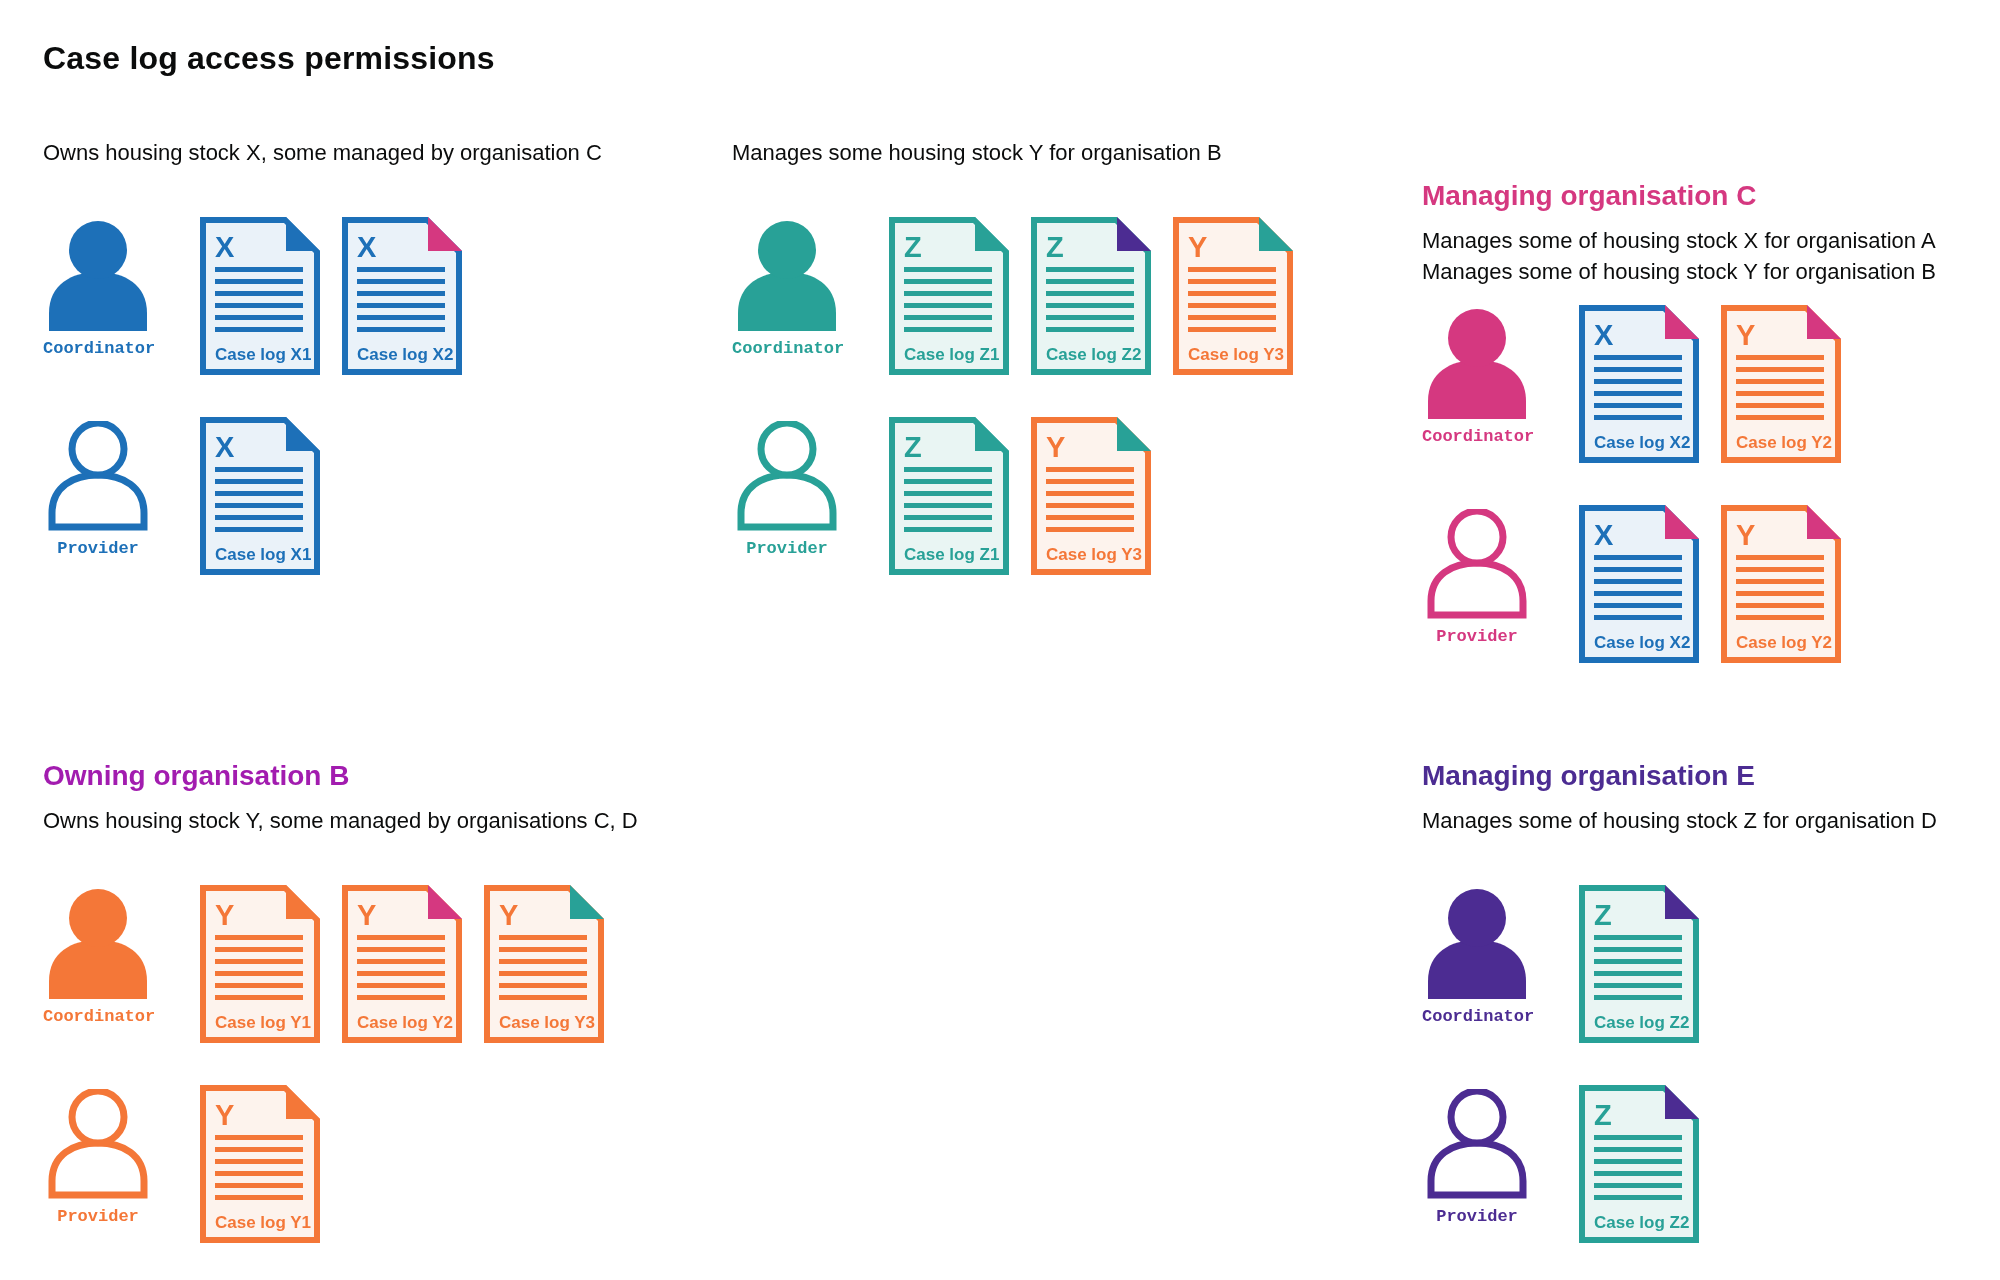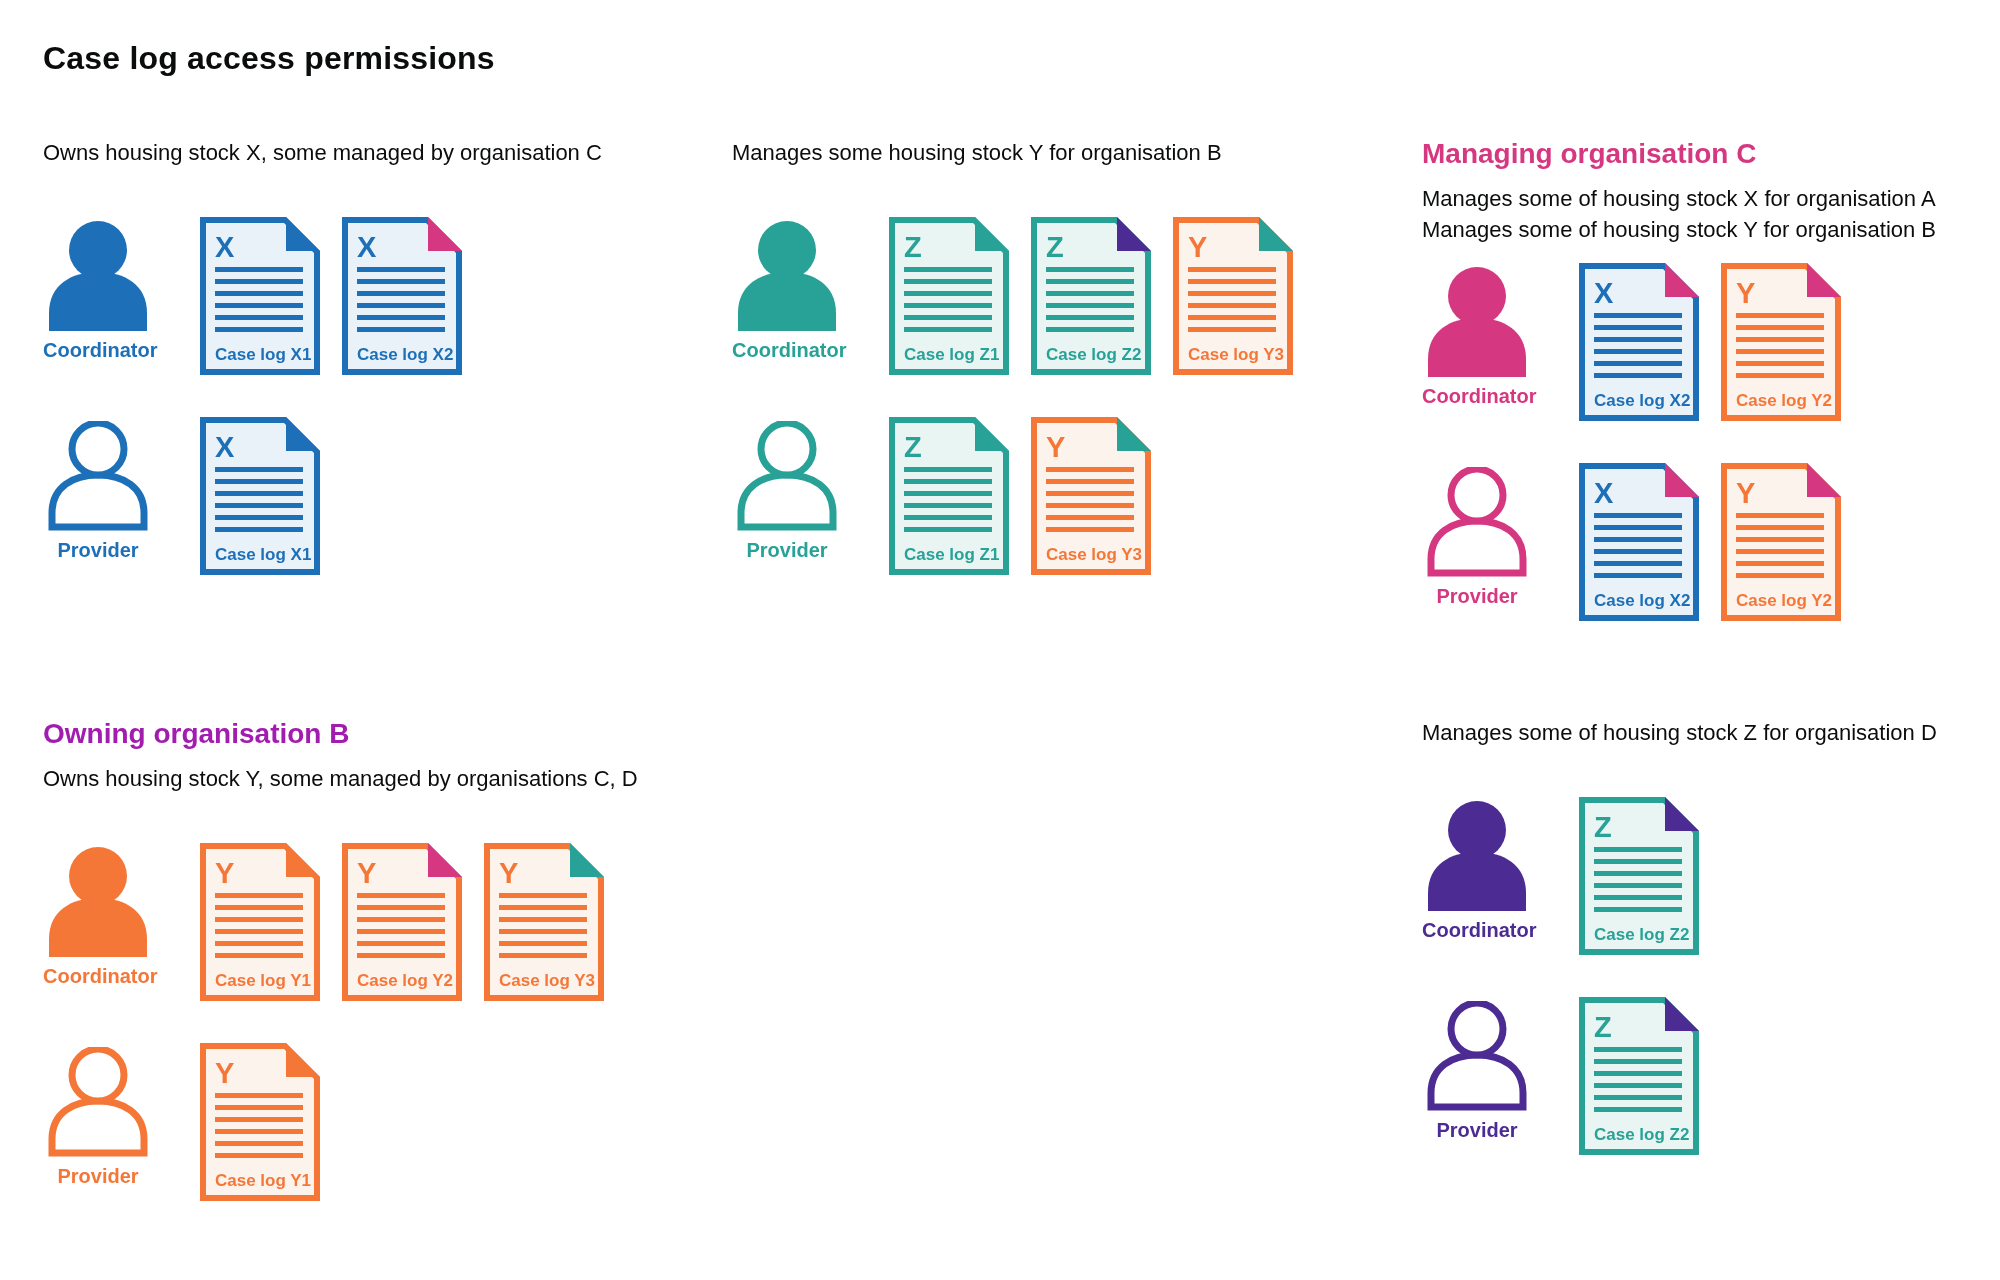--- a/index.html
+++ b/index.html
@@ -17,21 +17,21 @@
     row-gap:96px;
   }
   .section{display:block;}
   .section-title{font-size:28px;font-weight:bold;margin:0 0 12px 0;line-height:34px;}
   .section-desc{height:80px;font-size:22px;line-height:31px;}
   .section-desc p{margin:0;}
   .role-row{display:flex;align-items:flex-start;margin-bottom:42px;}
   .role-row:last-child{margin-bottom:0;}
   .person-block{width:110px;margin-right:47px;margin-top:4px;flex:0 0 auto;text-align:center;}
   .person-block svg{display:block;margin:0 auto;}
-  .role-label{display:block;margin-top:8px;font-size:20px;font-weight:bold;white-space:nowrap;}
+  .role-label{display:block;margin-top:8px;font-size:17px;font-weight:bold;white-space:nowrap;font-family:Liberation Mono, monospace;}
   .docs{display:flex;gap:22px;}
   .doc{width:120px;height:158px;flex:0 0 auto;}
   .doc svg{display:block;}
   .doc text{font-family:"Liberation Sans","DejaVu Sans",sans-serif;}
 </style>
 </head>
 <body>
 
 <h1 class="page-title">Case log access permissions</h1>
 
@@ -203,21 +203,21 @@
               <rect x="15" y="74" width="88" height="5" fill="#f47738"></rect>
               <rect x="15" y="86" width="88" height="5" fill="#f47738"></rect>
               <rect x="15" y="98" width="88" height="5" fill="#f47738"></rect>
               <rect x="15" y="110" width="88" height="5" fill="#f47738"></rect>
               <text x="15" y="143" font-size="17" font-weight="bold" fill="#f47738">Case log Y3</text>
             </svg>
           </div>
         </div>
       </div>
     </section>
-    <section class="section" style="grid-area: 1 / 3;">
+    <section class="section" style="grid-area: 1 / 3; margin-top: 42px;">
       <h2 class="section-title" style="color: rgb(213, 56, 128);">Managing organisation C</h2>
       <div class="section-desc">
         <p>Manages some of housing stock X for organisation A</p>
         <p>Manages some of housing stock Y for organisation B</p>
       </div>
       <div class="role-row">
         <div class="person-block">
           <svg width="100" height="110" viewBox="0 0 100 110">
             <path d="M1,110 L1,92 C1,64 23,51 50,51 C77,51 99,64 99,92 L99,110 Z" fill="#d53880"></path>
             <circle cx="50" cy="29" r="29" fill="#d53880"></circle>
@@ -381,20 +381,21 @@
               <rect x="15" y="86" width="88" height="5" fill="#f47738"></rect>
               <rect x="15" y="98" width="88" height="5" fill="#f47738"></rect>
               <rect x="15" y="110" width="88" height="5" fill="#f47738"></rect>
               <text x="15" y="143" font-size="17" font-weight="bold" fill="#f47738">Case log Y1</text>
             </svg>
           </div>
         </div>
       </div>
     </section>
     <section class="section" style="grid-area: 2 / 3;">
+      <h2 class="section-title" style="color: rgb(76, 44, 146);">Managing organisation E</h2>
       <div class="section-desc">
         <p>Manages some of housing stock Z for organisation D</p>
       </div>
       <div class="role-row">
         <div class="person-block">
           <svg width="100" height="110" viewBox="0 0 100 110">
             <path d="M1,110 L1,92 C1,64 23,51 50,51 C77,51 99,64 99,92 L99,110 Z" fill="#4c2c92"></path>
             <circle cx="50" cy="29" r="29" fill="#4c2c92"></circle>
           </svg>
           <span class="role-label" style="color: rgb(76, 44, 146);">Coordinator</span>

